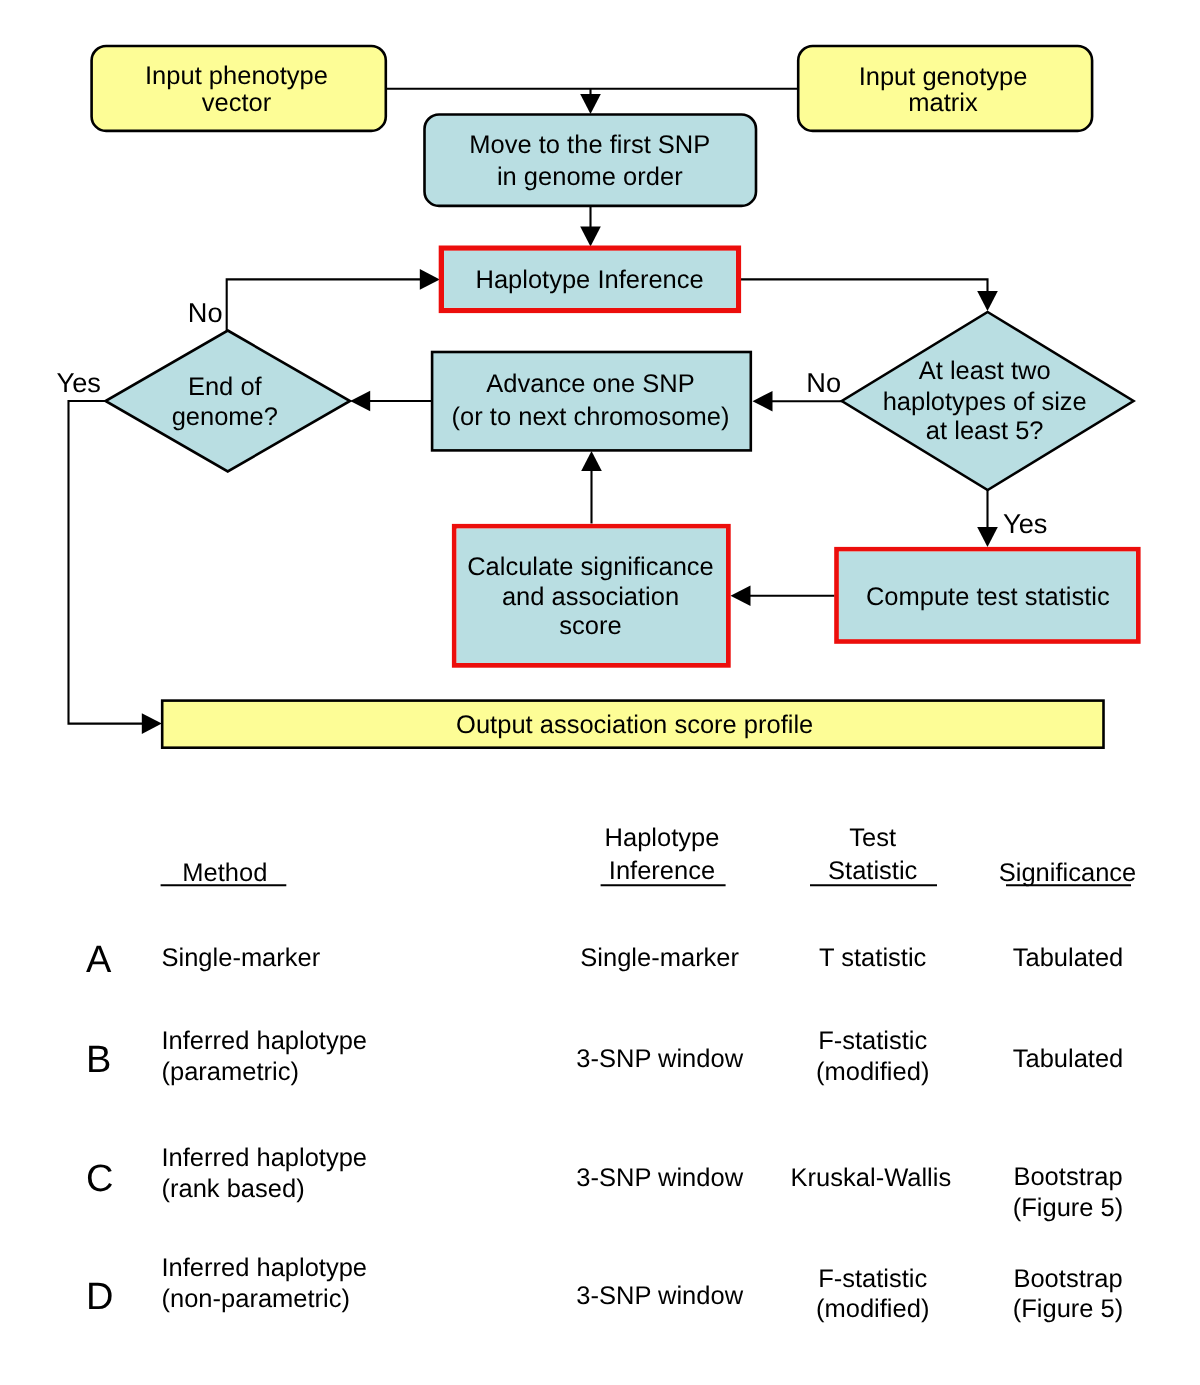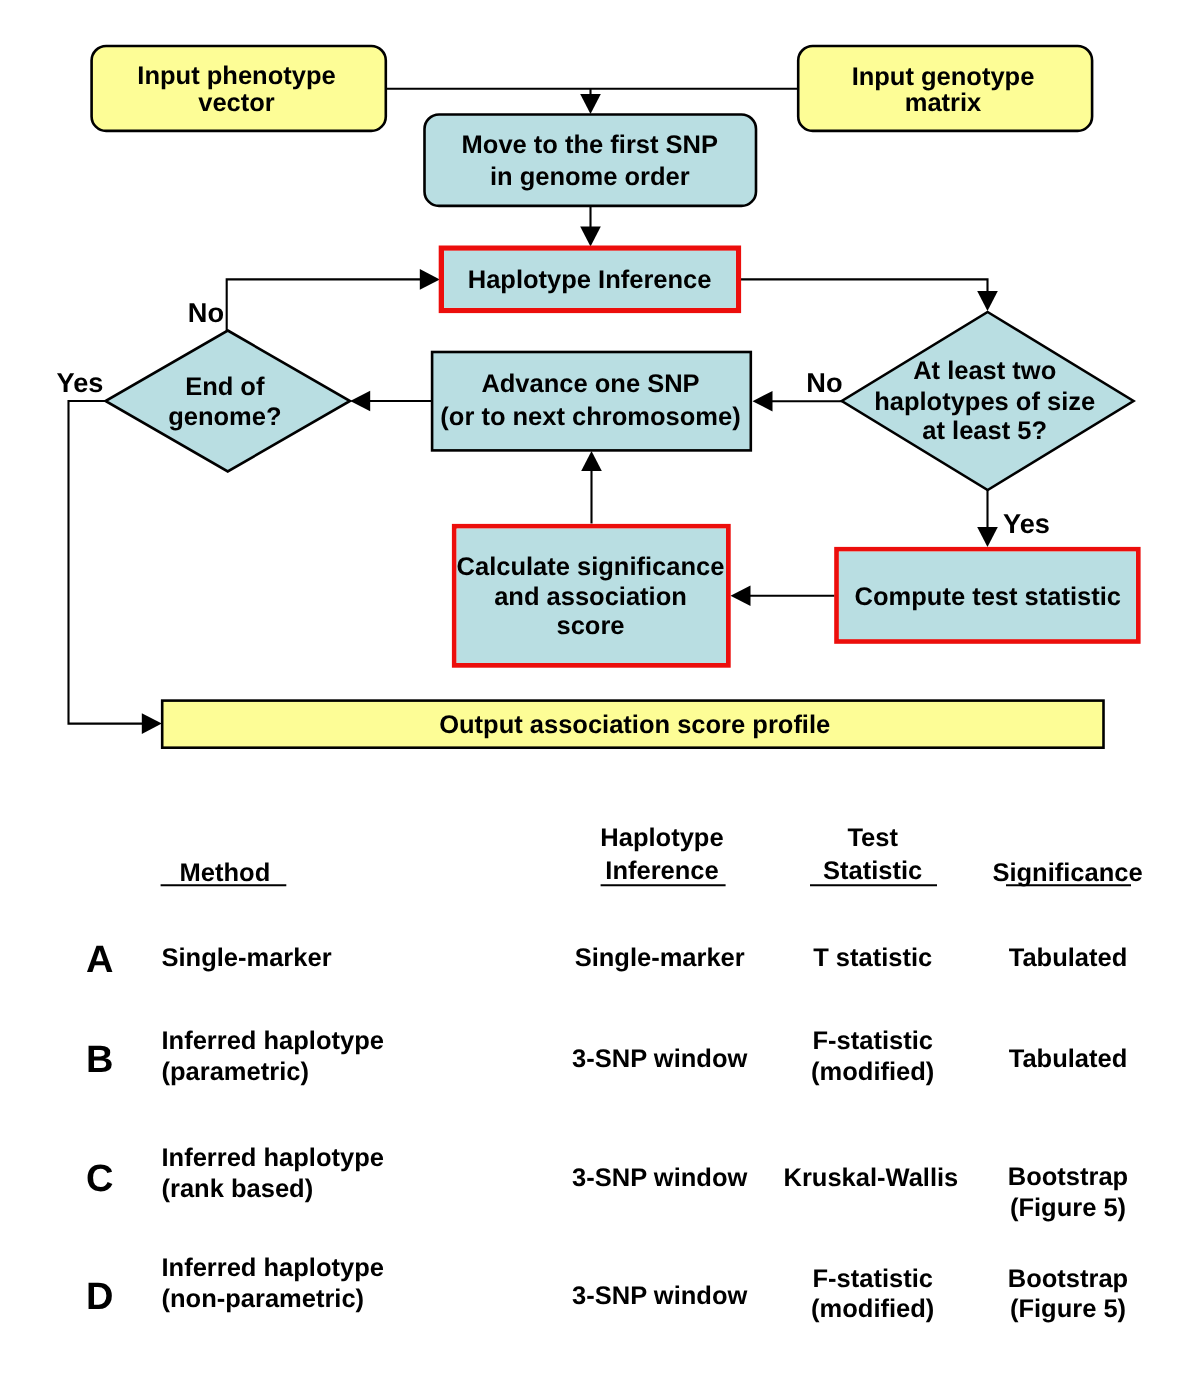--- a/index.html
+++ b/index.html
@@ -1,19 +1,19 @@
 <!DOCTYPE html>
 <html><head>
 <meta charset="utf-8">
 <style>
   html,body{margin:0;padding:0;background:#ffffff;-webkit-font-smoothing:antialiased;}
   svg text{text-rendering:geometricPrecision;}
   body{width:1200px;height:1385px;overflow:hidden;
        font-family:"Liberation Sans",sans-serif;color:#000000;}
-  #root{position:relative;width:1200px;height:1385px;background:#fff;font-weight:bold;}
+  #root{position:relative;width:1200px;height:1385px;background:#fff;}
   svg#fig{position:absolute;left:0;top:0;display:block;}
   .nodetext{font-family:"Liberation Sans",sans-serif;font-size:25.5px;fill:#000;
             text-anchor:middle;dominant-baseline:alphabetic;}
   .edgelabel{font-family:"Liberation Sans",sans-serif;font-size:27.2px;fill:#000;}
   .celltext{font-family:"Liberation Sans",sans-serif;font-size:25.5px;fill:#000;}
   .rowletter{font-family:"Liberation Sans",sans-serif;font-size:38px;fill:#000;}
 </style>
 </head>
 <body>
 

